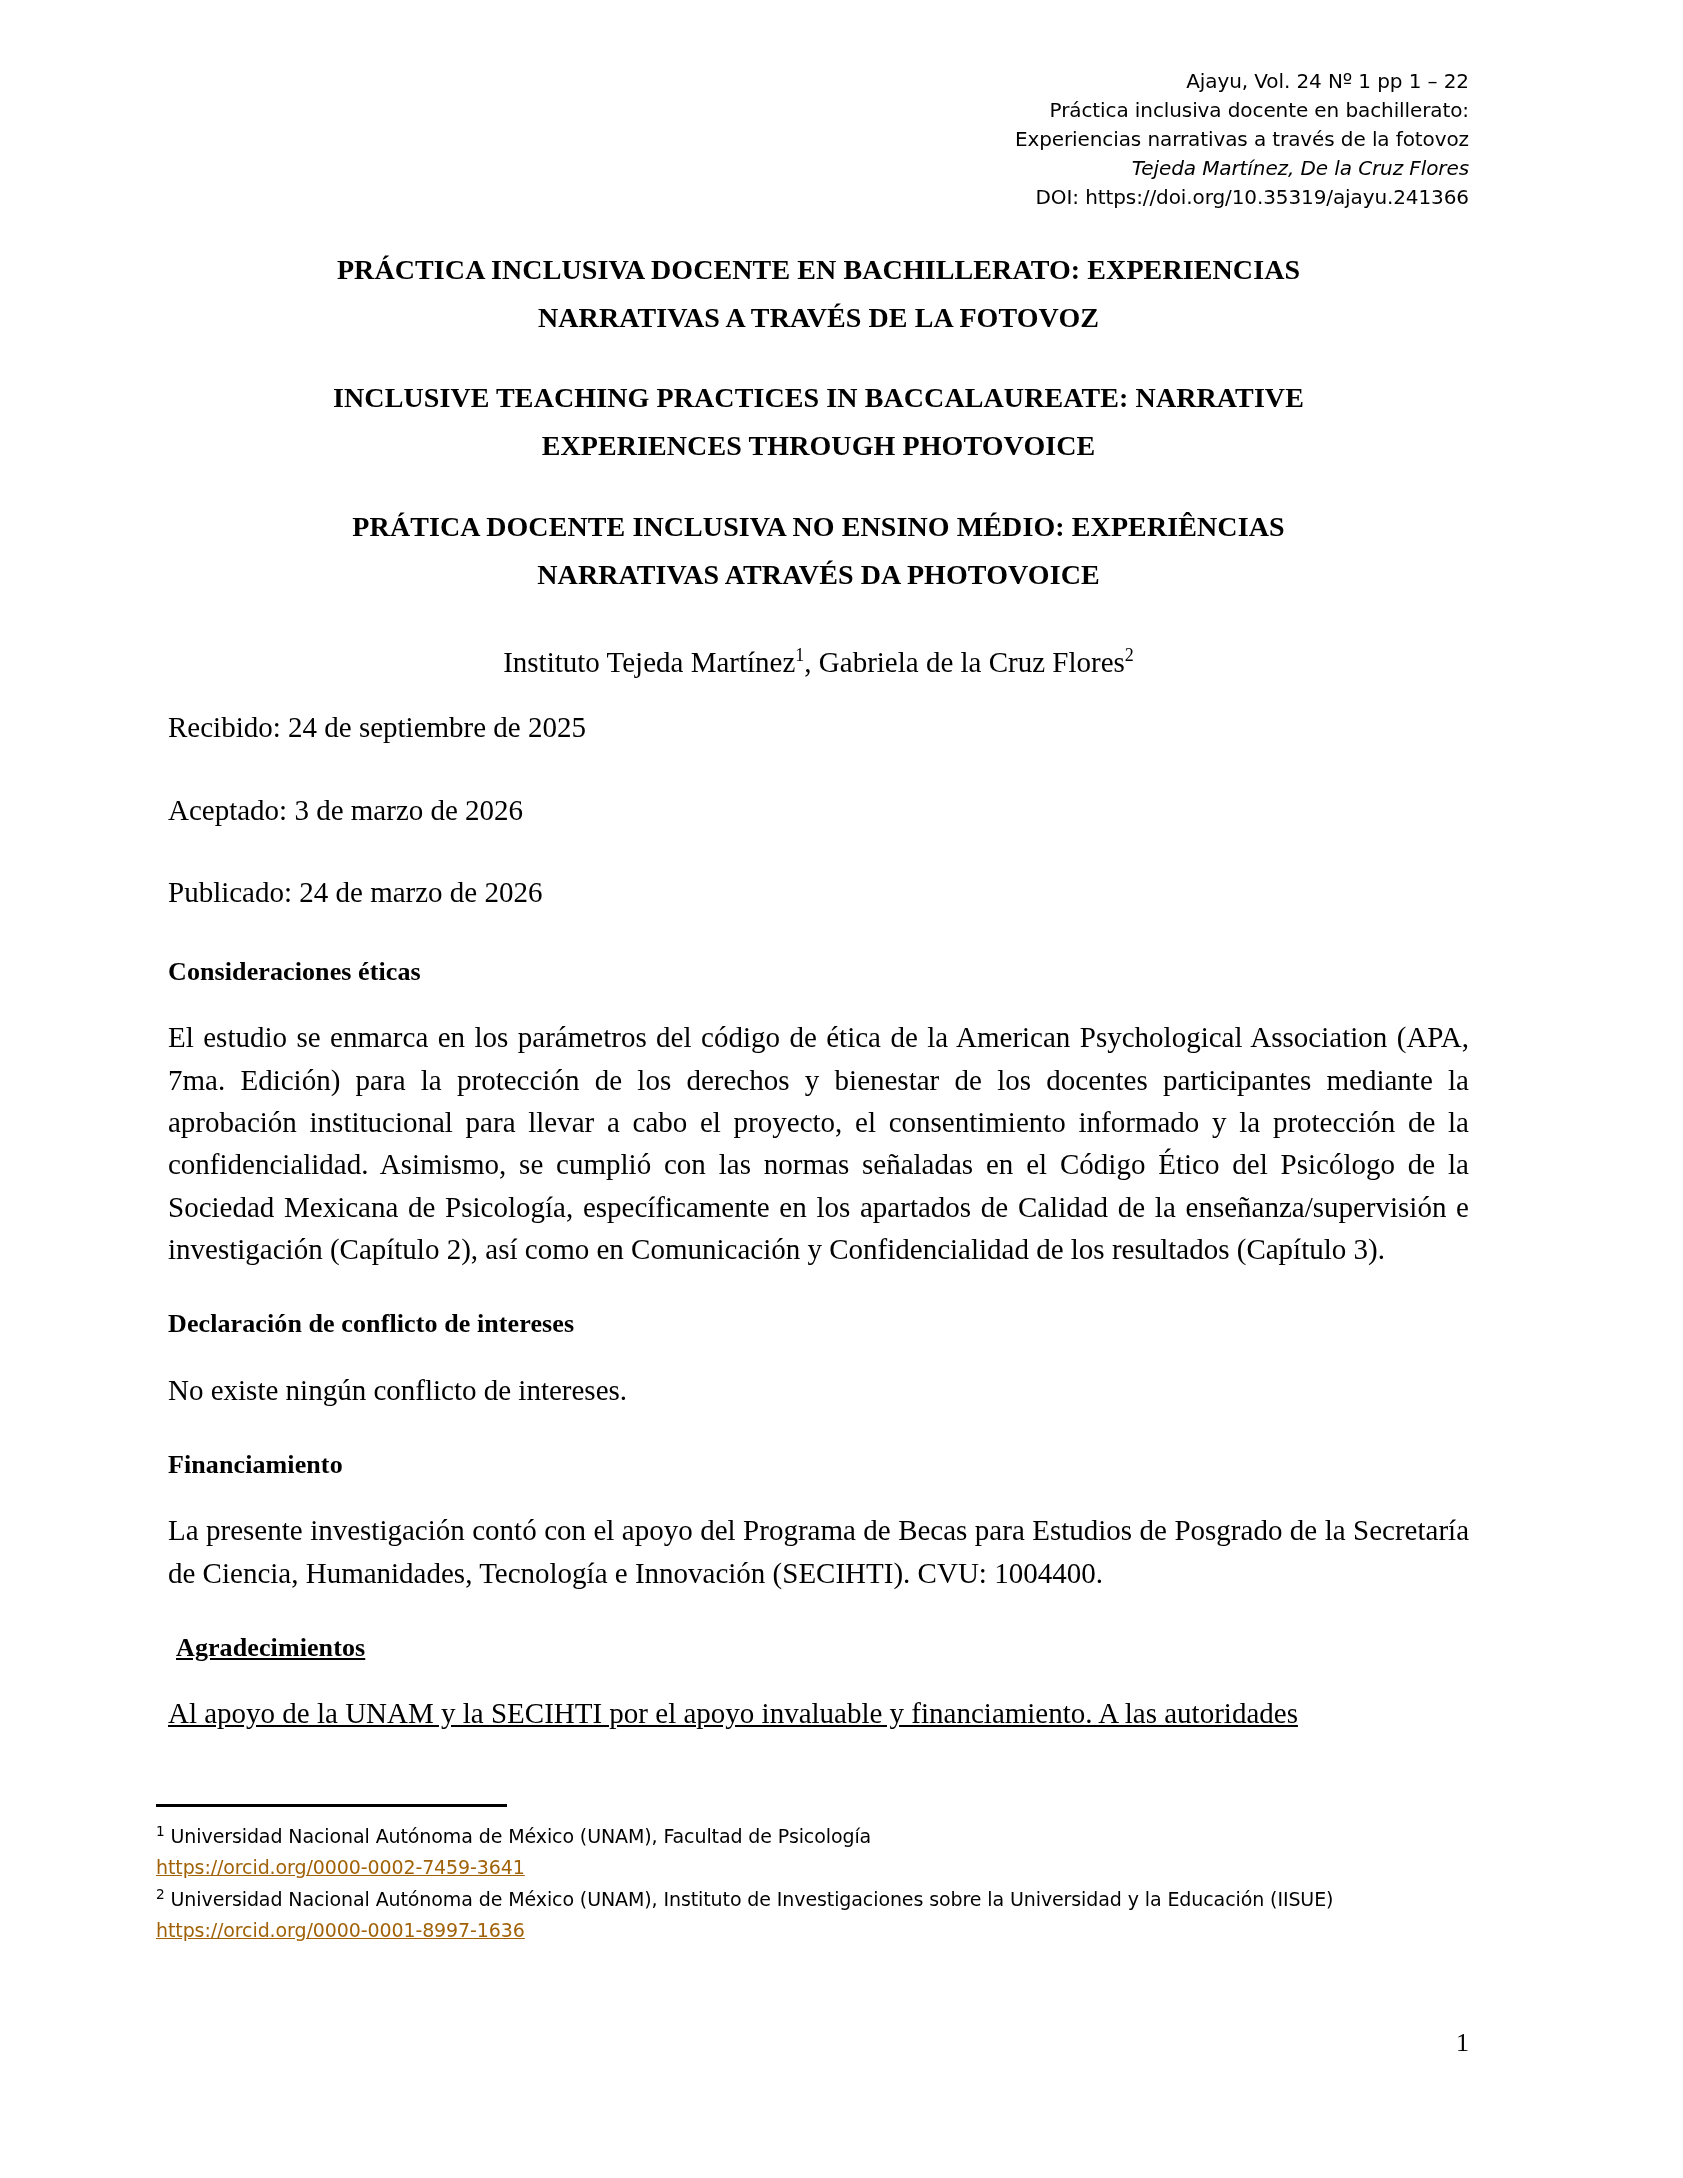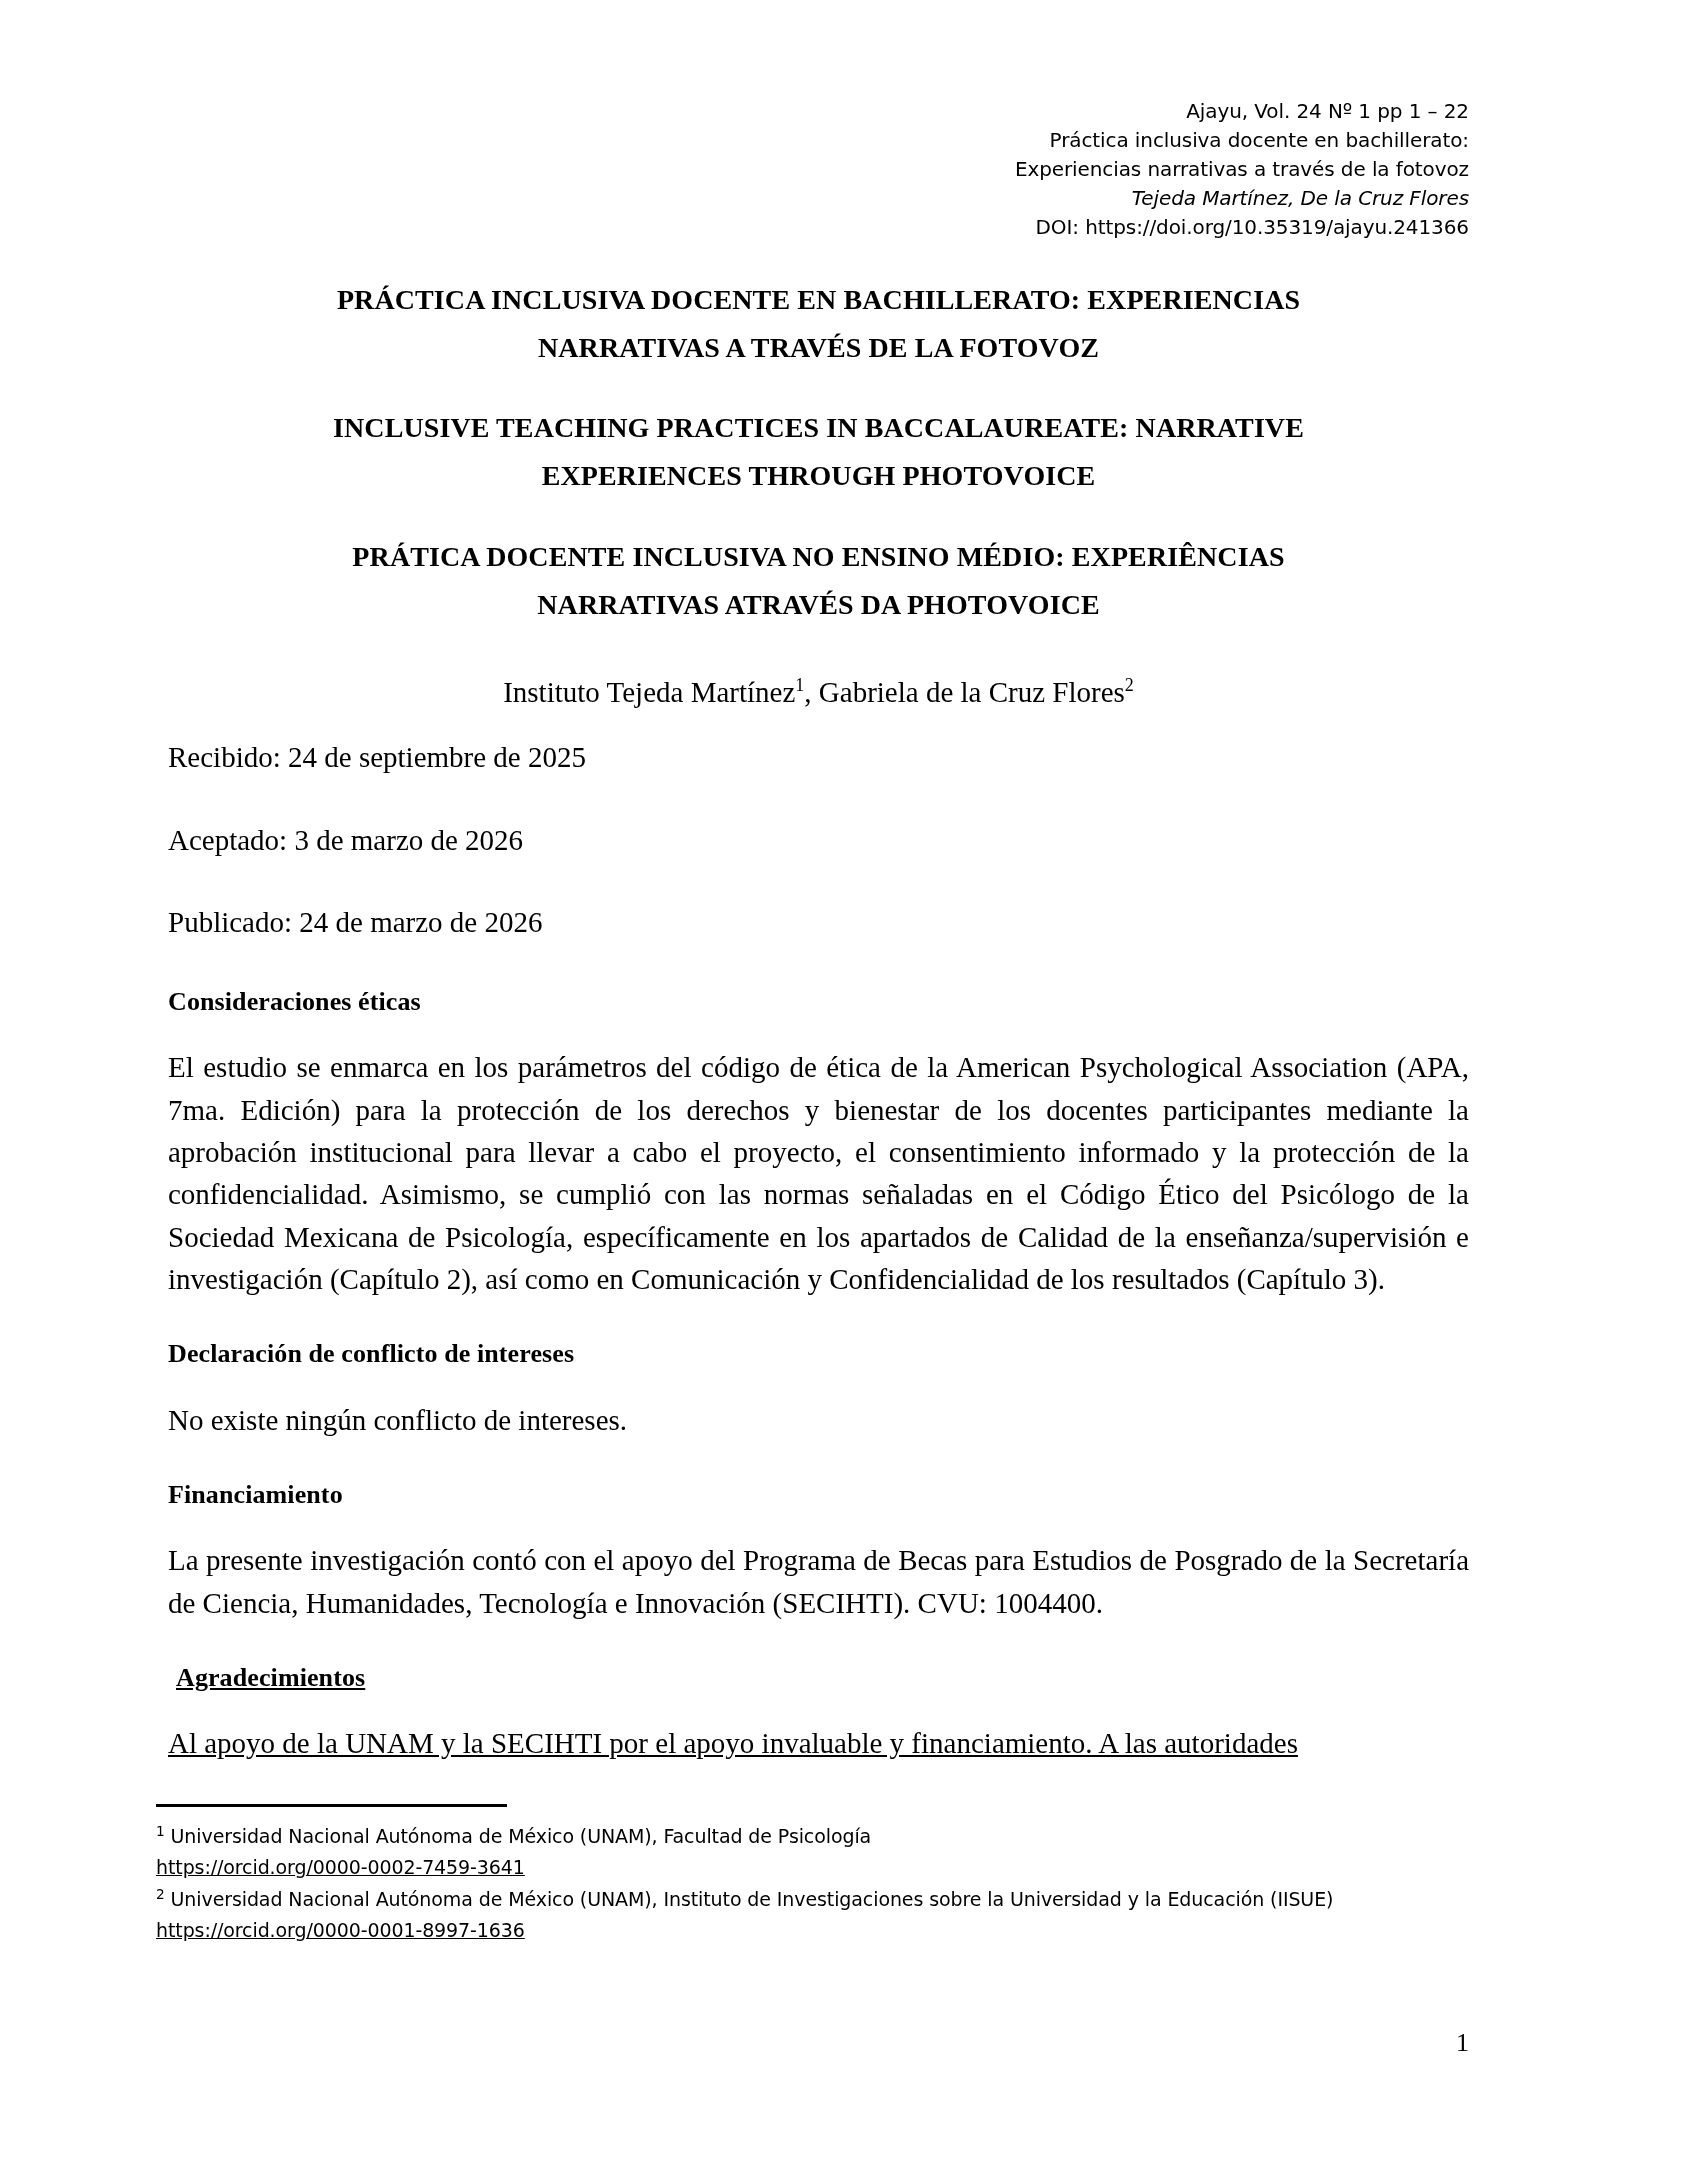--- a/index.html
+++ b/index.html
@@ -13,21 +13,21 @@
     font-family: "Liberation Serif", "DejaVu Serif", serif;
     color: #000000;
     position: relative;
     overflow: hidden;
   }
   .page {
     position: relative;
     width: 1637px;
     height: 2178px;
     box-sizing: border-box;
-    padding: 91px 168px 0 168px;
+    padding: 61px 168px 0 168px;
   }
 
   
   .running-head {
     text-align: right;
     font-family: "DejaVu Sans", "Liberation Sans", sans-serif;
     font-size: 20px;
     line-height: 1.45;
     letter-spacing: -0.1px;
     color: #000;
@@ -101,21 +101,21 @@
   }
   .footnote-rule {
     width: 351px;
     height: 0;
     border-top: 3px solid #000;
     margin-bottom: 13px;
   }
   .footnotes p { margin: 0; }
   .footnotes sup { font-size: 0.72em; vertical-align: super; }
   .fn-link {
-    color: #000000;
+    color: #a16207;
     display: inline-block;
   }
 
   
   .page-number {
     position: absolute;
     right: 168px;
     top: 2028px;
     font-size: 26px;
     font-family: "Liberation Serif", "DejaVu Serif", serif;

